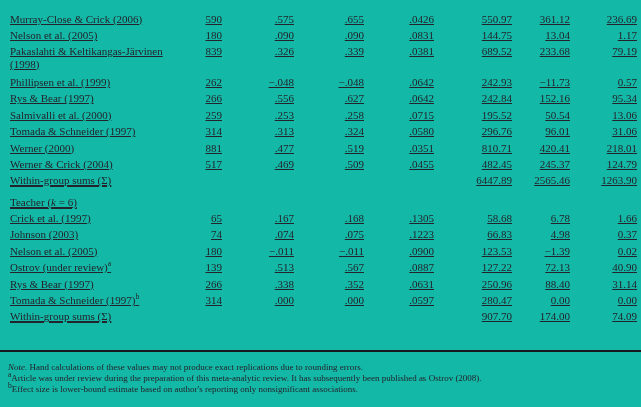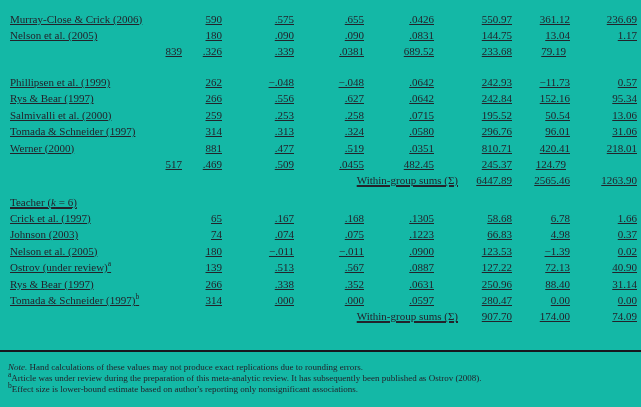--- a/index.html
+++ b/index.html
@@ -16,21 +16,21 @@
     grid-template-columns:172px 40px 72px 70px 70px 78px 58px 71px;
     height:16.4px; align-items:center;
     font-size:11px; line-height:13px;
   }
   .row.tall { height:29.5px; align-items:start; padding-top:1px; }
   .cell { white-space:nowrap; }
   .cell.name { text-align:left; padding-right:6px; overflow:visible; }
   .cell.num { text-align:right; }
   .cell.c7 { padding-right:4px; box-sizing:border-box; }
   .sums-label-cell {
-    grid-column:1 / span 5; text-align:right; margin-right:-24px;
+    grid-column:1 / span 5; text-align:left; margin-right:-24px;
   }
   .ul { text-decoration:underline; text-underline-offset:2px; }
   sup.mark { font-size:7.5px; line-height:0; vertical-align:super; }
   .gap-section { height:5px; }
   .gap-total { height:10px; }
   .header-row .cell { overflow:visible; }
   .rule {
     position:absolute; left:0; top:350px; width:641px; height:2px;
     background:#17171e;
   }
@@ -61,20 +61,24 @@
         <div class="cell name">Nelson et al. (2005)</div>
         <div class="cell num c1">180</div>
         <div class="cell num c2">.090</div>
         <div class="cell num c3">.090</div>
         <div class="cell num c4">.0831</div>
         <div class="cell num c5">144.75</div>
         <div class="cell num c6">13.04</div>
         <div class="cell num c7">1.17</div>
       </div>
       <div class="row tall">
+        <div class="cell name">
+          <div class="">Pakaslahti &amp; Keltikangas-Järvinen</div>
+          <div class="">(1998)</div>
+        </div>
         <div class="cell num c1">839</div>
         <div class="cell num c2">.326</div>
         <div class="cell num c3">.339</div>
         <div class="cell num c4">.0381</div>
         <div class="cell num c5">689.52</div>
         <div class="cell num c6">233.68</div>
         <div class="cell num c7">79.19</div>
       </div>
       <div class="row">
         <div class="cell name">Phillipsen et al. (1999)</div>
@@ -120,20 +124,21 @@
         <div class="cell name">Werner (2000)</div>
         <div class="cell num c1">881</div>
         <div class="cell num c2">.477</div>
         <div class="cell num c3">.519</div>
         <div class="cell num c4">.0351</div>
         <div class="cell num c5">810.71</div>
         <div class="cell num c6">420.41</div>
         <div class="cell num c7">218.01</div>
       </div>
       <div class="row">
+        <div class="cell name">Werner &amp; Crick (2004)</div>
         <div class="cell num c1">517</div>
         <div class="cell num c2">.469</div>
         <div class="cell num c3">.509</div>
         <div class="cell num c4">.0455</div>
         <div class="cell num c5">482.45</div>
         <div class="cell num c6">245.37</div>
         <div class="cell num c7">124.79</div>
       </div>
       <div class="row sums-row">
         <div class="cell sums-label-cell"><span class="ul">Within-group sums (Σ)</span></div>

